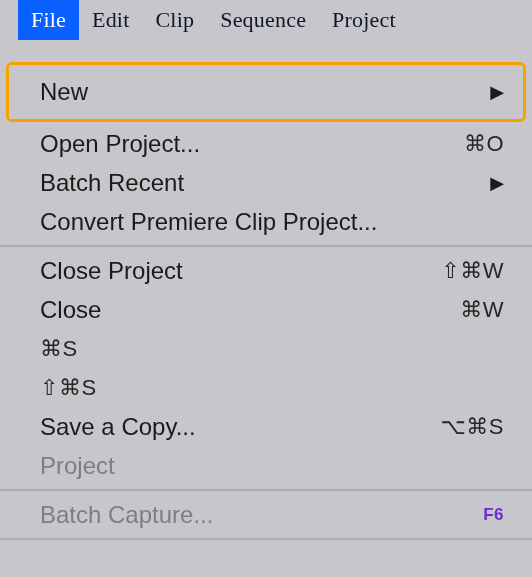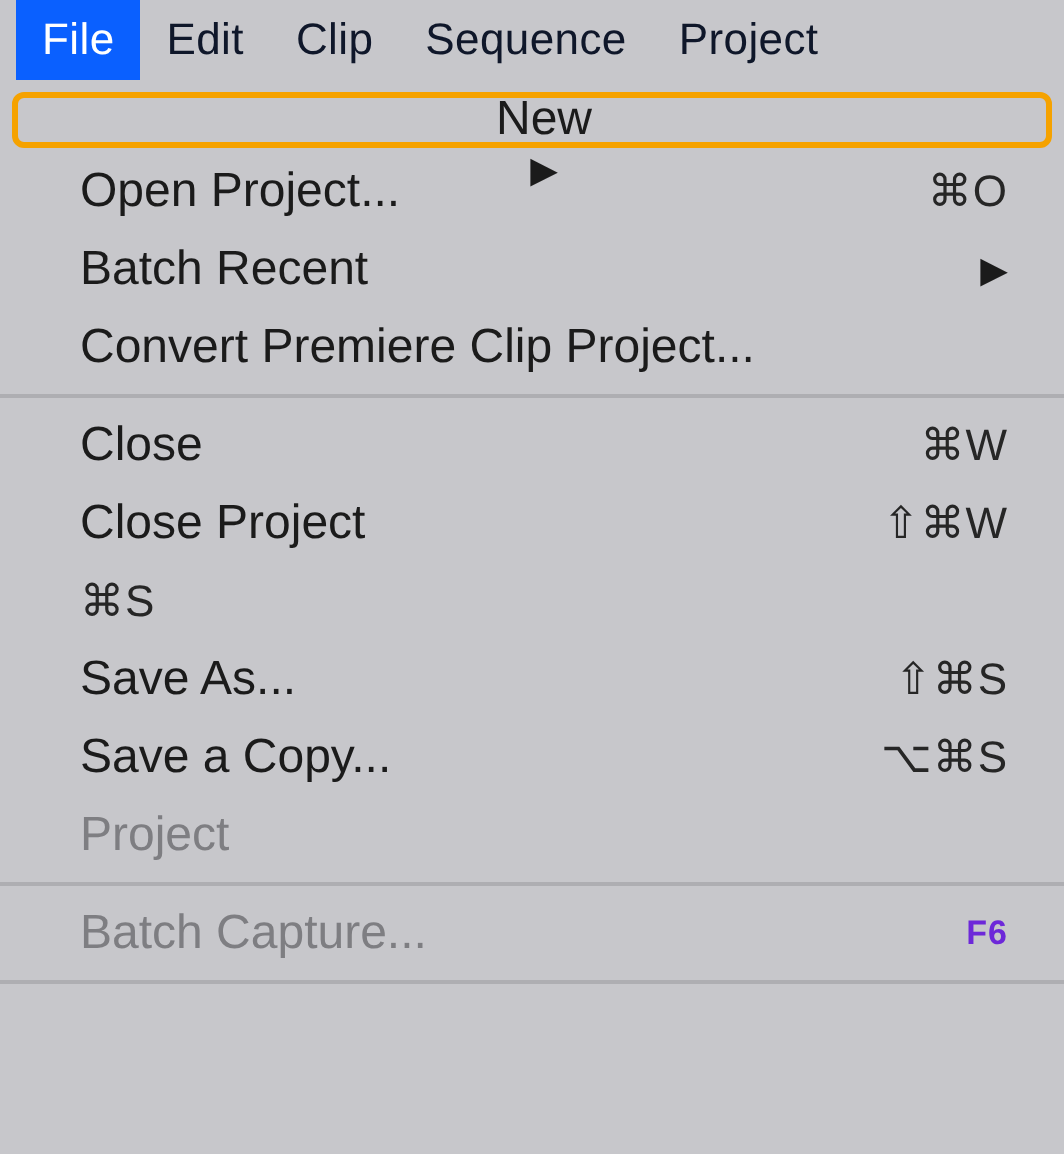--- a/index.html
+++ b/index.html
@@ -7,24 +7,25 @@
   body {
     font-family: -apple-system, "Helvetica Neue", Arial, sans-serif;
     background: #c7c7cb;
     color: #1b1b1b;
     -webkit-font-smoothing: antialiased;
   }
   .menubar {
     display: flex;
     align-items: stretch;
     height: 40px;
-    padding: 0 6px 0 8px;
+    padding: 0 6px 0 18px;
     background: #c7c7cb;
     font-size: 22px;
     letter-spacing: 0.2px;
+    font-family: Liberation Serif, serif;
   }
   .menubar > .menu {
     display: flex;
     align-items: center;
     padding: 0 13px;
     color: #0f172a;
     cursor: default;
   }
   .menubar > .menu.active {
     background: #0a60ff;
@@ -42,24 +43,23 @@
     font-size: 24px;
     color: #1b1b1b;
     cursor: default;
   }
   .item.highlight {
     position: relative;
     outline: 3px solid #f5a200;
     outline-offset: -3px;
     border-radius: 6px;
     background: #c7c7cb;
-    margin: 2px 6px 2px 6px;
+    margin: 18px 6px 2px 6px;
     padding: 0 22px 0 34px;
-    height: 28px;
-    flex-direction: column;
+    height: 60px;
   }
   .item.disabled {
     color: #7e7e82;
   }
   .label { flex: 1 1 auto; }
   .shortcut {
     font-size: 22px;
     letter-spacing: 0.5px;
     color: #262626;
     display: flex;
@@ -120,35 +120,34 @@
     <span class="arrow">▶</span>
   </div>
 
   <div class="item">
     <span class="label">Convert Premiere Clip Project...</span>
   </div>
 
   <div class="sep"></div>
 
   <div class="item">
-    <span class="label">Close</span>
-    <span class="shortcut">⌘W</span>
+    <span class="label">Close Project</span>
+    <span class="shortcut">⇧⌘W</span>
   </div>
 
   <div class="item">
-    <span class="label">Close Project</span>
-    <span class="shortcut">⇧⌘W</span>
+    <span class="label">Close</span>
+    <span class="shortcut">⌘W</span>
   </div>
 
   <div class="item">
     <span class="shortcut">⌘S</span>
   </div>
 
   <div class="item">
-    <span class="label">Save As...</span>
     <span class="shortcut">⇧⌘S</span>
   </div>
 
   <div class="item">
     <span class="label">Save a Copy...</span>
     <span class="shortcut">⌥⌘S</span>
   </div>
 
   <div class="item disabled">
     <span class="label">Project</span>

